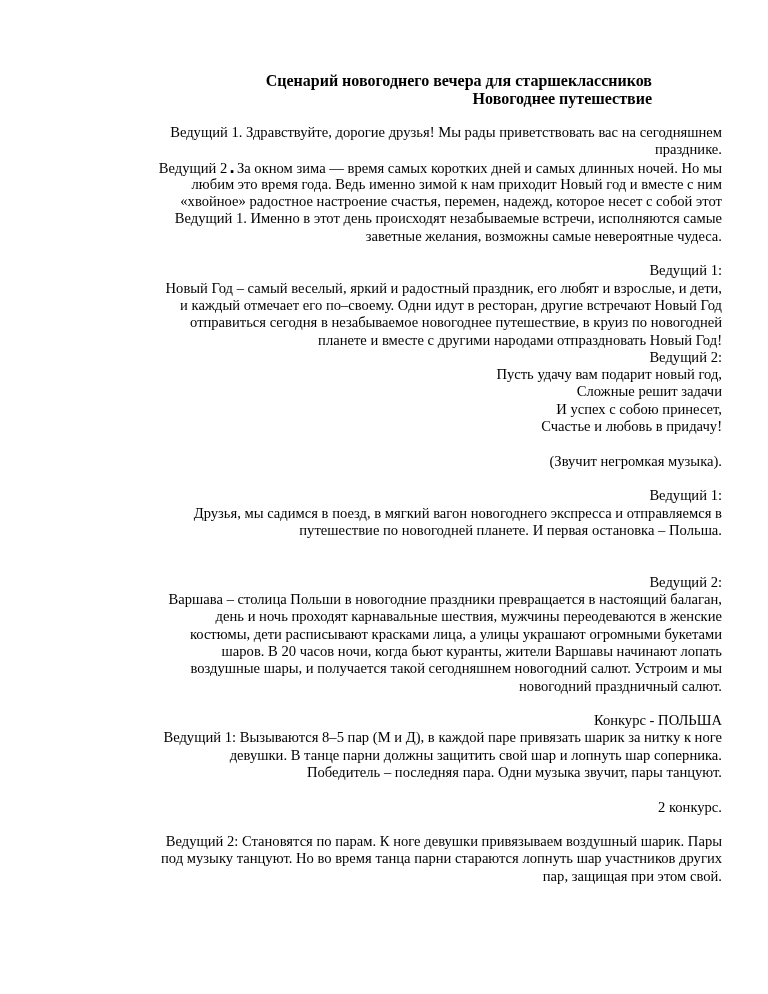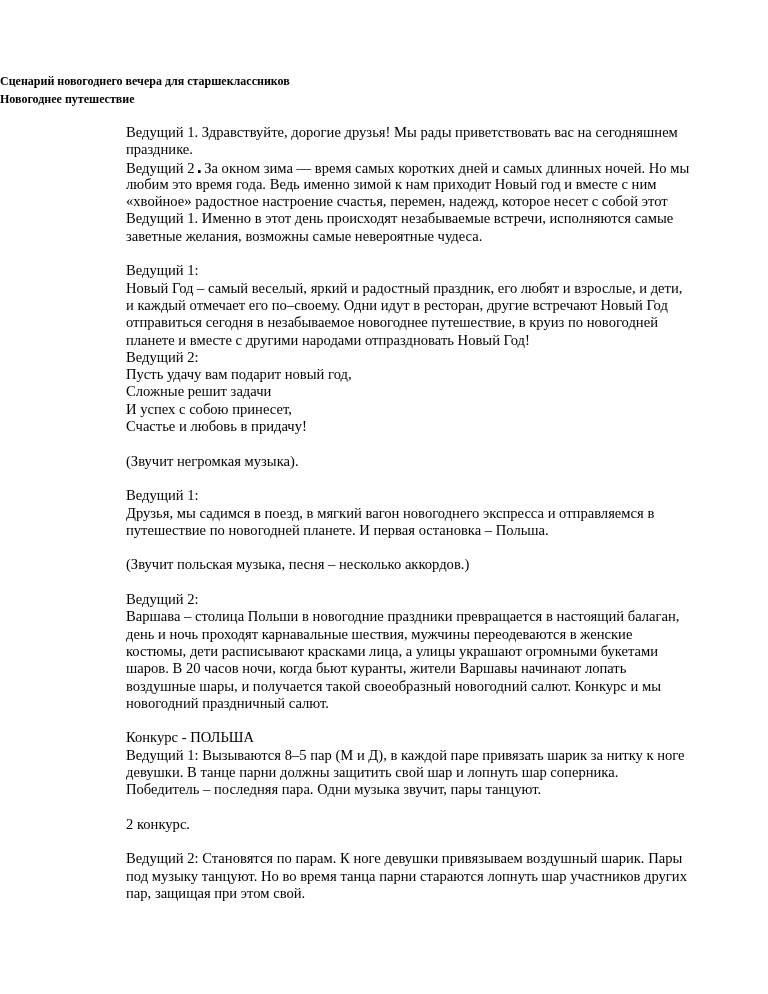--- a/index.html
+++ b/index.html
@@ -3,28 +3,28 @@
 <meta charset="utf-8">
 <style>
   html, body { margin: 0; padding: 0; background: #ffffff; }
   body { width: 768px; height: 994px; overflow: hidden; position: relative; }
   .page {
     position: absolute; left: 0; top: 0; width: 768px; height: 994px;
     background: #ffffff; color: #000000;
     font-family: "Liberation Serif", "DejaVu Serif", serif;
   }
   .title {
-    position: absolute; left: 0; width: 652px; text-align: left;
-    font-weight: bold; font-size: 12px; line-height: 18px;
+    position: absolute; left: 0; width: 652px; text-align: right;
+    font-weight: bold; font-size: 16px; line-height: 18px;
   }
   .title.t1 { top: 72px; }
   .title.t2 { top: 90px; }
   .body {
-    position: absolute; left: 126px; top: 124px; width: 620px;
-    font-size: 14.6px; line-height: 17.3px;
+    position: absolute; left: 102px; top: 124px; width: 620px;
+    font-size: 14.6px; line-height: 17.3px; text-align: right;
   }
   .line { white-space: nowrap; height: 17.3px; }
   .gap { height: 17.3px; }
   .mono-dot { font-family: "DejaVu Sans Mono", monospace; font-weight: bold; font-size: 16px; }
 </style>
 </head>
 <body>
 
 <div class="page">
   <div class="title t1">Сценарий новогоднего вечера для старшеклассников</div>
@@ -68,32 +68,29 @@
     </div>
     <div class="gap"></div>
 
     <div>
       <div class="line">Ведущий 1:</div>
       <div class="line">Друзья, мы садимся в поезд, в мягкий вагон новогоднего экспресса и отправляемся в</div>
       <div class="line">путешествие по новогодней планете. И первая остановка – Польша.</div>
     </div>
     <div class="gap"></div>
 
-    <div>
-      <div class="line">(Звучит польская музыка, песня – несколько аккордов.)</div>
-    </div>
     <div class="gap"></div>
 
     <div>
       <div class="line">Ведущий 2:</div>
       <div class="line">Варшава – столица Польши в новогодние праздники превращается в настоящий балаган,</div>
       <div class="line">день и ночь проходят карнавальные шествия, мужчины переодеваются в женские</div>
       <div class="line">костюмы, дети расписывают красками лица, а улицы украшают огромными букетами</div>
       <div class="line">шаров. В 20 часов ночи, когда бьют куранты, жители Варшавы начинают лопать</div>
-      <div class="line">воздушные шары, и получается такой своеобразный новогодний салют. Конкурс и мы</div>
+      <div class="line">воздушные шары, и получается такой сегодняшнем новогодний салют. Устроим и мы</div>
       <div class="line">новогодний праздничный салют.</div>
     </div>
     <div class="gap"></div>
 
     <div>
       <div class="line">Конкурс - ПОЛЬША</div>
       <div class="line">Ведущий 1: Вызываются 8–5 пар (М и Д), в каждой паре привязать шарик за нитку к ноге</div>
       <div class="line">девушки. В танце парни должны защитить свой шар и лопнуть шар соперника.</div>
       <div class="line">Победитель – последняя пара. Одни музыка звучит, пары танцуют.</div>
     </div>

